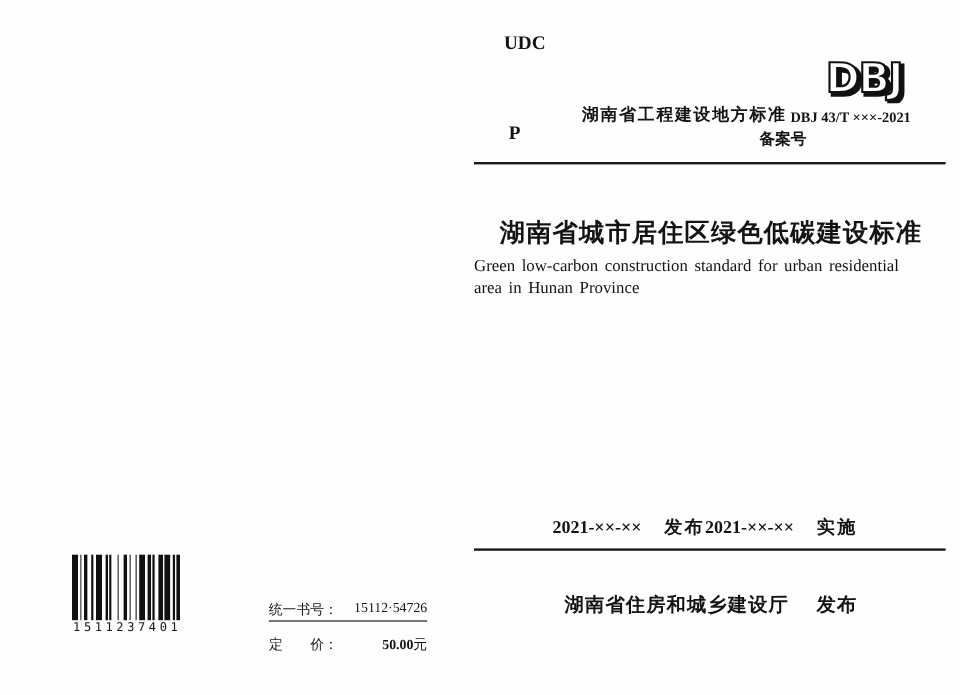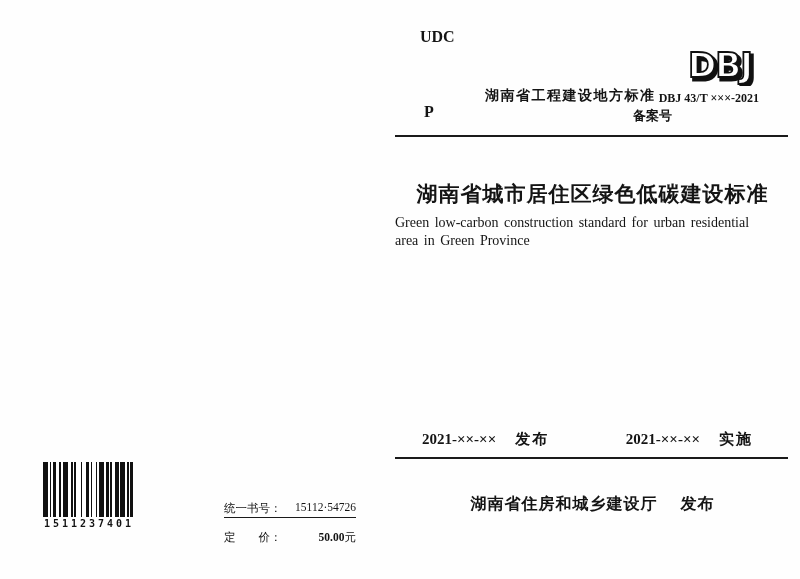--- a/index.html
+++ b/index.html
@@ -59,42 +59,42 @@
     white-space:nowrap;
   }
   .title-en{
     position:absolute;left:0;top:214px;width:100%;
     text-align:left;
     font-size:14px;line-height:18px;
     word-spacing:2px;
   }
   .dates-row{
     position:absolute;left:0;top:430px;width:100%;
-    display:flex;justify-content:space-between;
+    display:flex;justify-content:center;
     box-sizing:border-box;
     padding-left:27px;padding-right:37px;
   }
   .date-group{display:flex;align-items:baseline;gap:19px;white-space:nowrap;}
   .date-num{font-weight:bold;font-size:15px;}
   .date-word{
     font-family:"Liberation Sans", sans-serif;
     font-weight:bold;font-size:15px;letter-spacing:2px;
   }
   .publisher-row{
     position:absolute;left:0;top:494px;width:100%;
     display:flex;justify-content:center;align-items:baseline;gap:23px;
     white-space:nowrap;
   }
   .publisher-name,.publish-word{
     font-family:"Liberation Sans", sans-serif;
     font-weight:bold;font-size:16px;letter-spacing:1px;
   }
   
   .barcode{
-    position:absolute;left:43px;top:462px;width:92px;font-weight:bold;
+    position:absolute;left:60px;top:462px;width:92px;
   }
   .barcode-bars{
     display:flex;height:55px;width:92px;overflow:hidden;background:#fff;
   }
   .barcode-bars div{height:100%;flex:0 0 auto;}
   .barcode-digits{
     margin-top:1px;
     font-family:"DejaVu Sans Mono", monospace;
     font-size:10px;letter-spacing:3px;
     white-space:nowrap;
@@ -187,21 +187,21 @@
     </svg>
 
     <div class="standard-number">DBJ 43/T ×××-2021</div>
     <div class="record-label">备案号</div>
 
     <div class="rule rule-top"></div>
 
     <div class="title-cn">湖南省城市居住区绿色低碳建设标准</div>
     <div class="title-en">
       <div>Green low-carbon construction standard for urban residential</div>
-      <div>area in Green Province</div>
+      <div>area in Hunan Province</div>
     </div>
 
     <div class="dates-row">
       <div class="date-group">
         <span class="date-num">2021-××-××</span>
         <span class="date-word">发布</span>
       </div>
       <div class="date-group">
         <span class="date-num">2021-××-××</span>
         <span class="date-word">实施</span>

